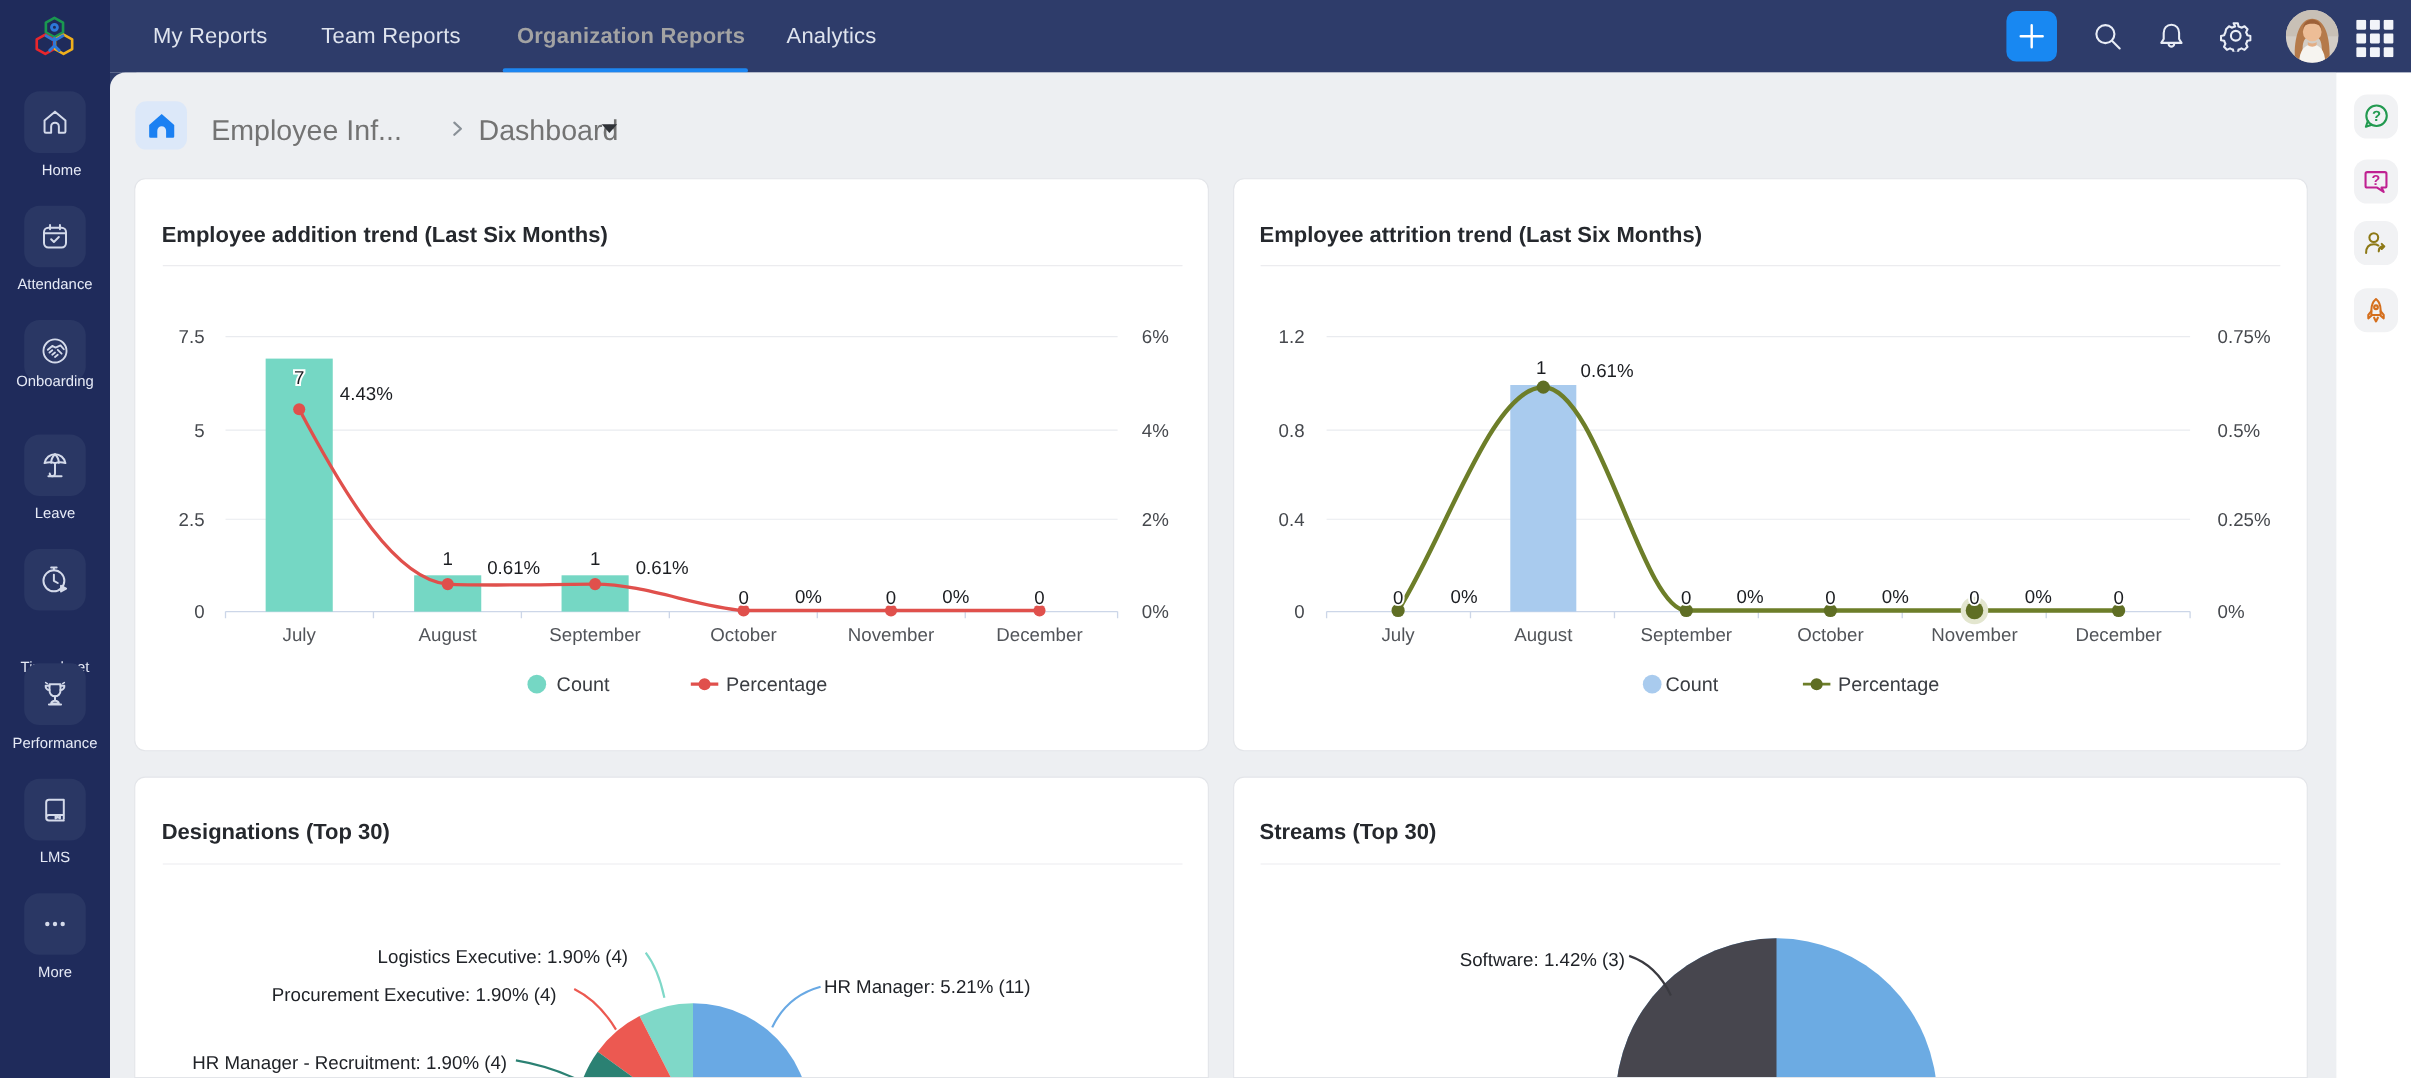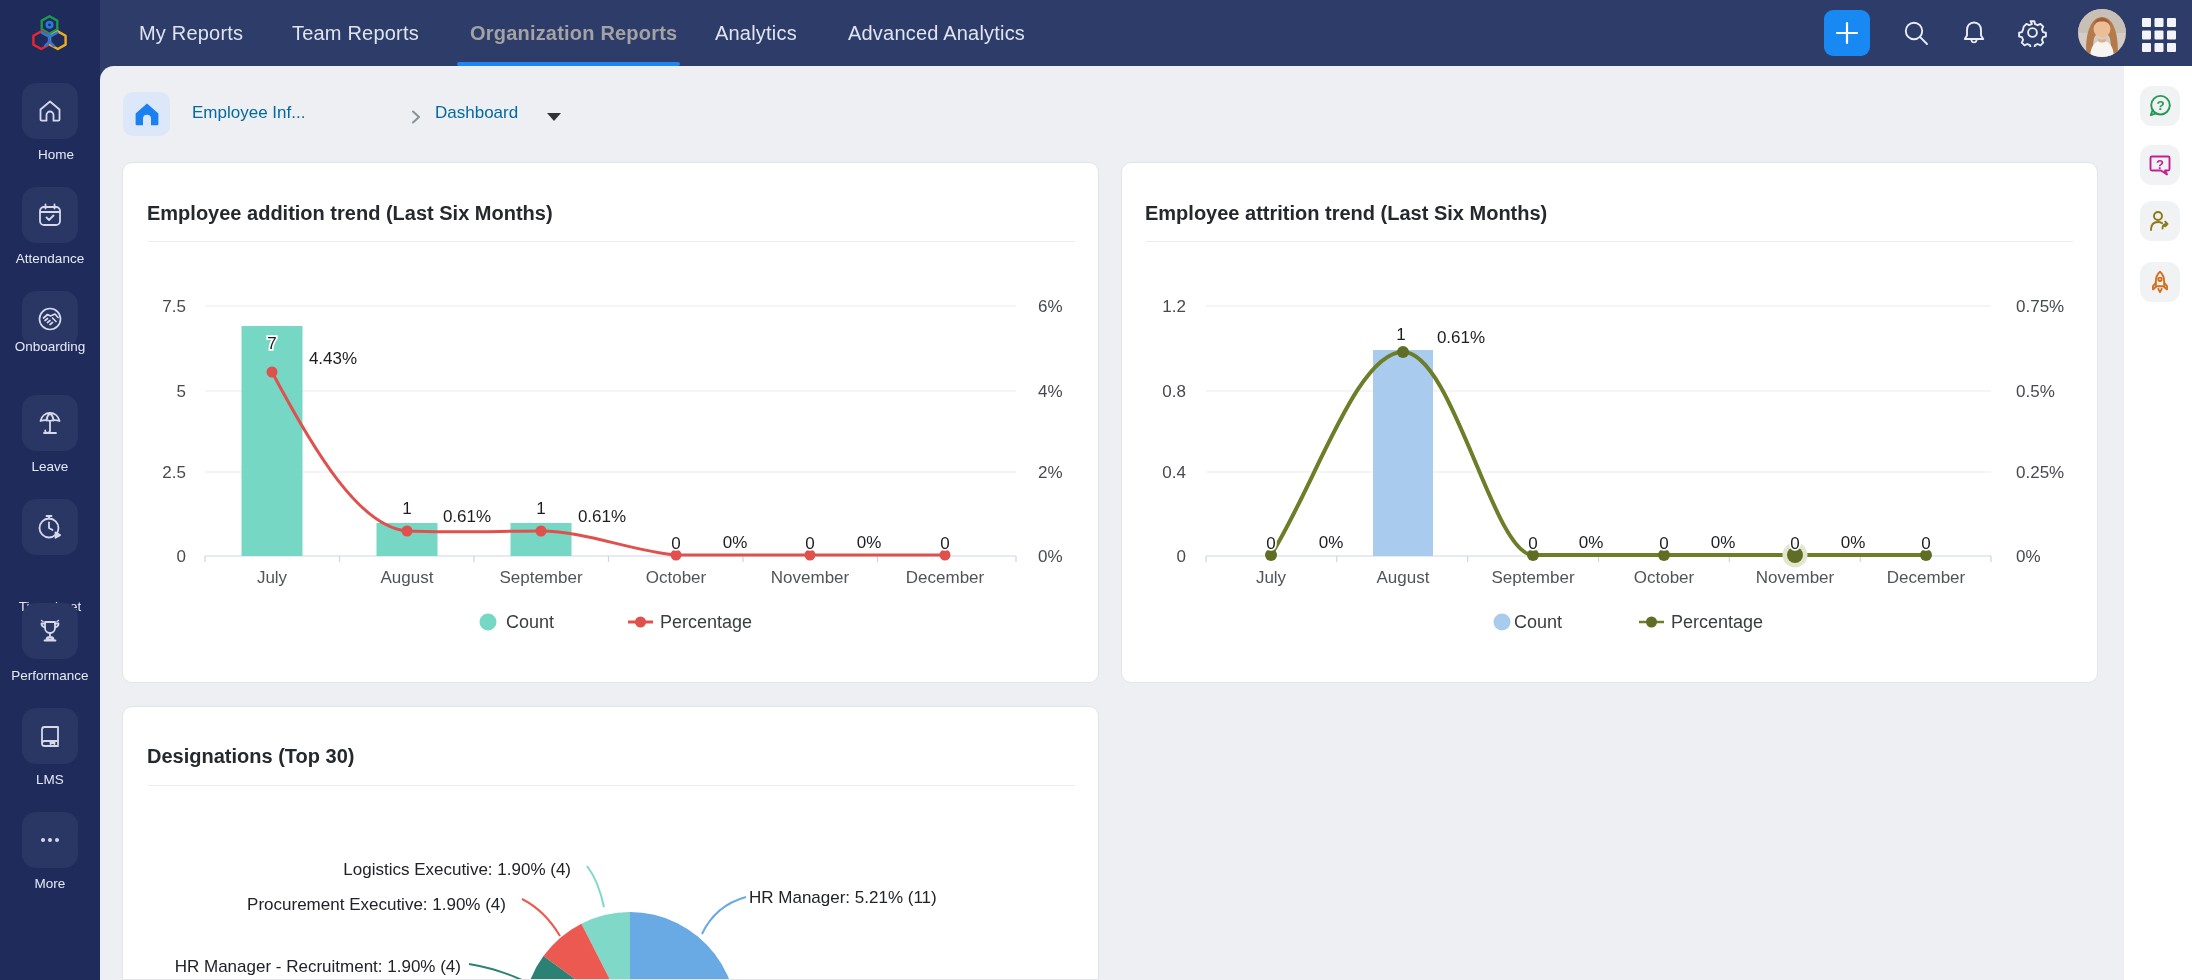--- a/index.html
+++ b/index.html
@@ -11,32 +11,31 @@
 .underline { position:absolute; left:357px; top:62px; width:223px; height:4px; background:#1d86f1; border-radius:2px; }
 .sidebar { position:absolute; left:0; top:0; width:100px; height:980px; background:#1f2b5b; z-index:5; }
 .chip { position:absolute; left:22px; width:56px; height:56px; background:#2a3764; border-radius:14px; display:flex; align-items:center; justify-content:center; }
 .slabel { position:absolute; left:0; width:100px; text-align:center; font-size:13.5px; color:#e6eaf6; }
 .corner { position:absolute; left:100px; top:66px; width:24px; height:24px; background:#2e3c6a; }
 .content { position:absolute; left:100px; top:66px; width:2024px; height:914px; background:#edeff2; border-top-left-radius:14px; }
 .rail { position:absolute; left:2124px; top:66px; width:68px; height:914px; background:#ffffff; }
 .rbtn { position:absolute; left:16px; width:40px; height:40px; background:#f1f2f4; border-radius:12px; display:flex; align-items:center; justify-content:center; }
 .card { position:absolute; background:#fff; border:1px solid #e3e5e9; border-radius:10px; overflow:hidden; }
 .crumbchip { position:absolute; left:123px; top:92px; width:47px; height:44px; background:#dce8f9; border-radius:10px; display:flex; align-items:center; justify-content:center; }
-.crumbtext { position:absolute; top:103px; font-size:17px; color:#0369a1; }
+.crumbtext { position:absolute; top:103px; font-size:26px; color:#737373; }
 svg text { font-family:"Liberation Sans", sans-serif; }
 </style>
 </head>
 <body>
 <div id="page">
 <div class="topbar">
   <span class="navitem" style="left:39px;">My Reports</span>
   <span class="navitem" style="left:192px;">Team Reports</span>
   <span class="navitem active" style="left:370px;">Organization Reports</span>
   <span class="navitem" style="left:615px;">Analytics</span>
-  <span class="navitem" style="left:748px;">Advanced Analytics</span>
   <div class="underline"></div>
 
   <div style="position:absolute;left:1724px;top:10px;width:46px;height:46px;background:#1888f2;border-radius:9px;">
     <svg width="46" height="46">
           <path d="M23 13 V33 M13 23 H33" stroke="#fff" stroke-width="2.2" stroke-linecap="round"></path>
         </svg>
   </div>
 
   <svg style="position:absolute;left:1802px;top:19px;" width="28" height="28" viewBox="0 0 28 28">
         <circle cx="12" cy="12" r="8.2" fill="none" stroke="#e9edf6" stroke-width="1.9"></circle>
@@ -396,13 +395,23 @@
   </g>
   <g font-size="17" fill="#202328">
     <text x="448" y="168" text-anchor="end">Logistics Executive: 1.90% (4)</text>
     <text x="383" y="203" text-anchor="end">Procurement Executive: 1.90% (4)</text>
     <text x="338" y="265" text-anchor="end">HR Manager - Recruitment: 1.90% (4)</text>
     <text x="626" y="196">HR Manager: 5.21% (11)</text>
   </g>
 </svg>
 </div>
 
+<div class="card" style="left:1121px;top:706px;width:977px;height:274px;border-radius:10px 10px 0 0;">
+<svg width="977" height="274" viewBox="0 0 977 274">
+  <text x="23" y="56" font-size="20" font-weight="bold" fill="#25282d">Streams (Top 30)</text>
+  <line x1="24" y1="78.5" x2="951" y2="78.5" stroke="#ececef" stroke-width="1"></line>
+  <circle cx="493" cy="292" r="146" fill="#6cabe3"></circle>
+  <path d="M493,146 A146,146 0 0 0 493,438 Z" fill="#47464e"></path>
+  <path d="M359,162 C377,168 389,181 397,198" fill="none" stroke="#3a3a40" stroke-width="2"></path>
+  <text x="205" y="171" font-size="17" fill="#202328">Software: 1.42% (3)</text>
+</svg>
+</div>
 </div>
 
 </body></html>

